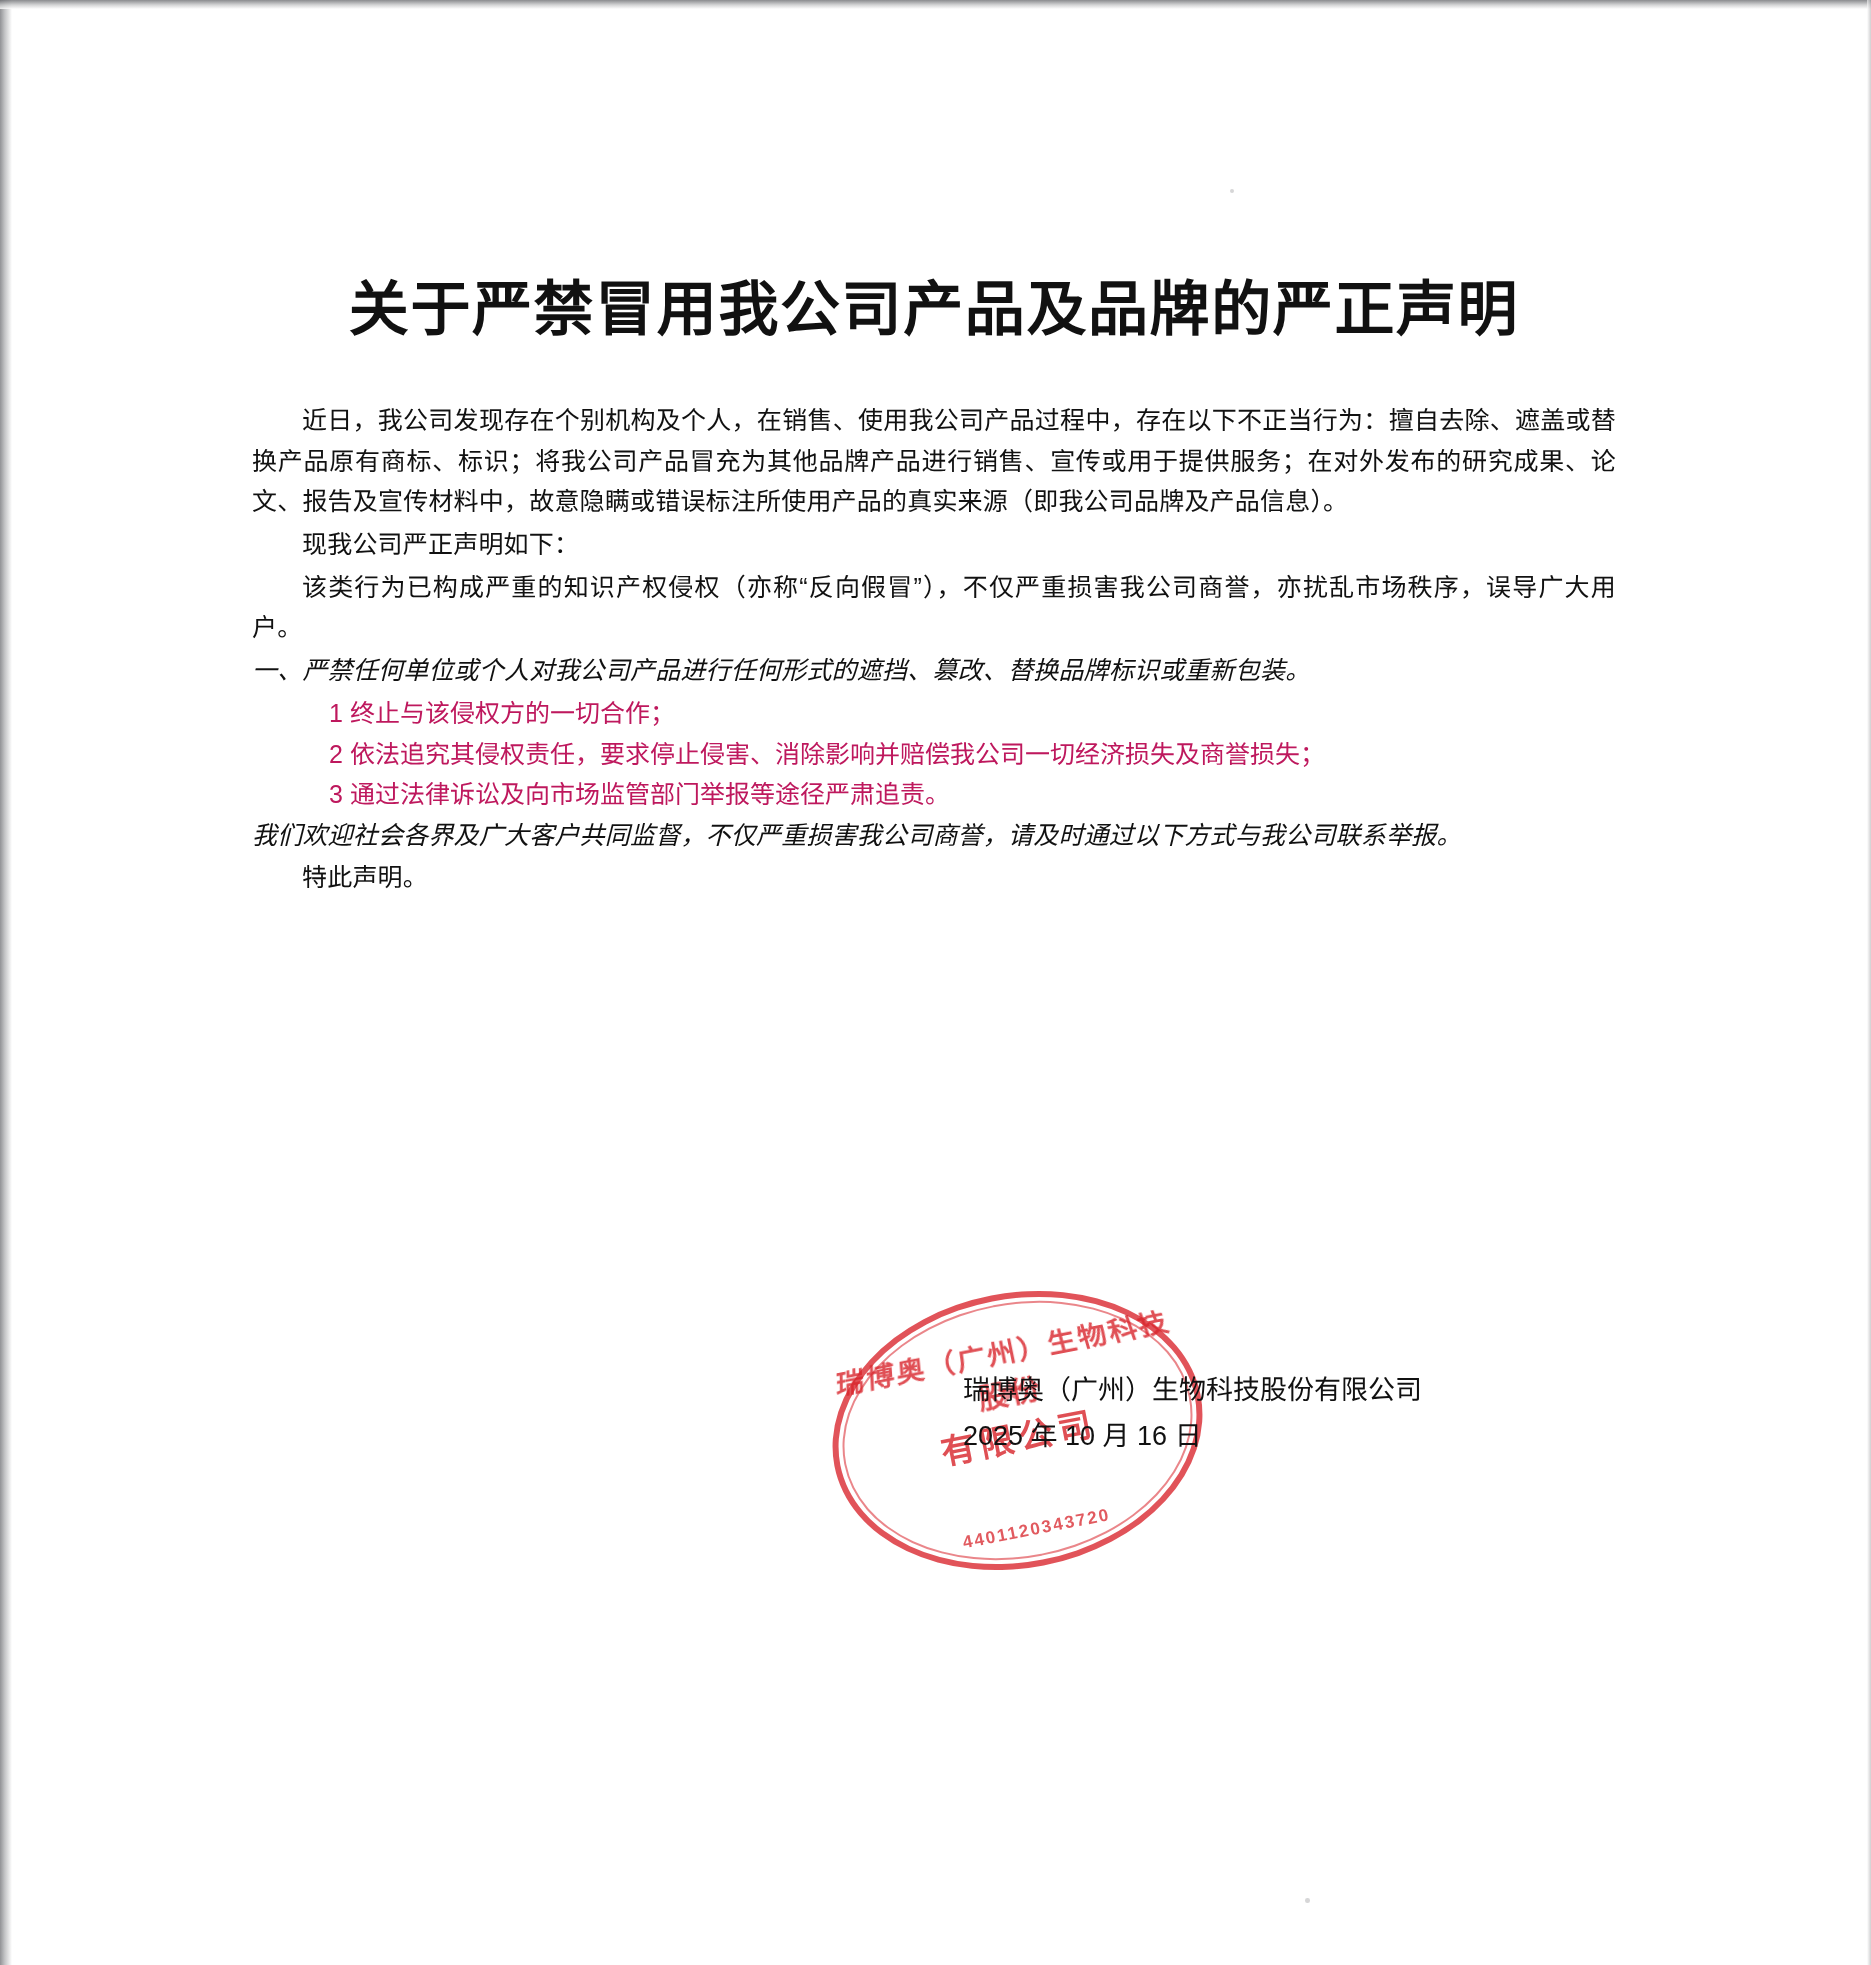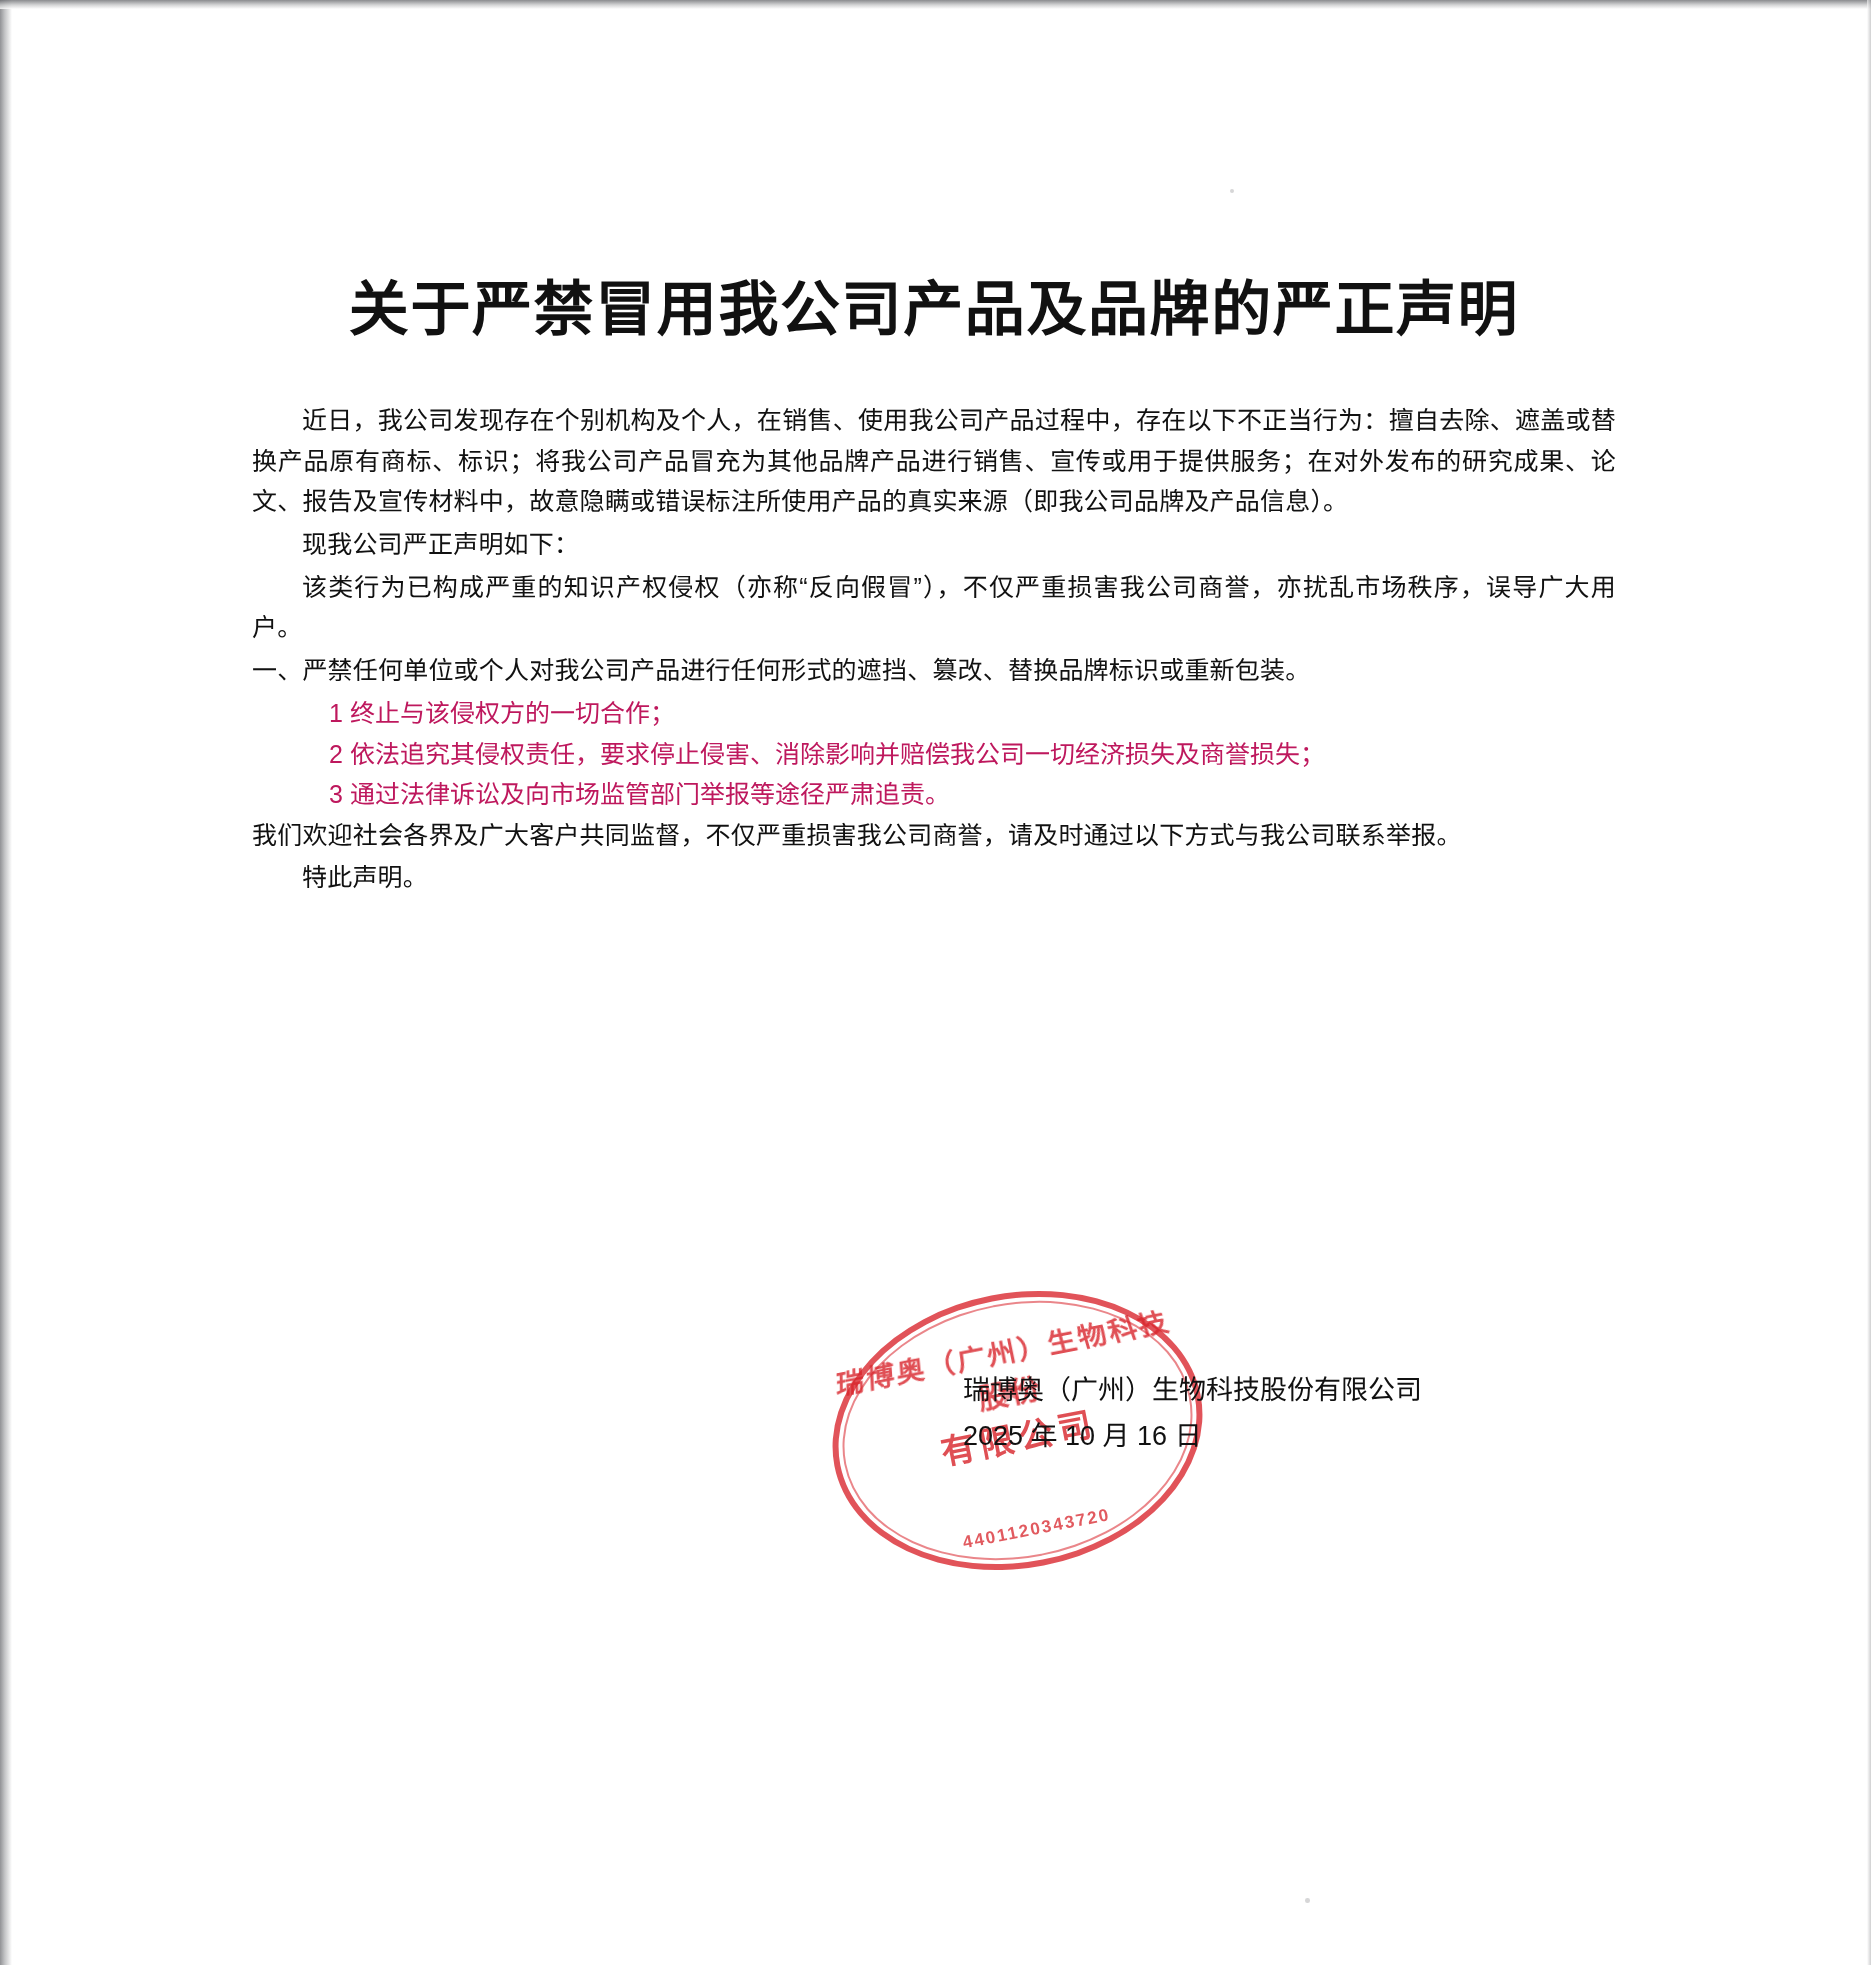--- a/index.html
+++ b/index.html
@@ -70,20 +70,21 @@
     margin: 0 0 2.4px 0;
     text-align: justify;
     text-justify: inter-ideograph;
     letter-spacing: 0.2px;
   }
   .para.indent {
     text-indent: 50px;
   }
   .para.hang {
     text-indent: 0;
+    font-style: italic;
   }
   .list-item {
     font-size: 25px;
     line-height: 1.62;
     color: #be185d;
     margin: 0;
     text-indent: 0;
     padding-left: 77px;
     text-align: justify;
   }

